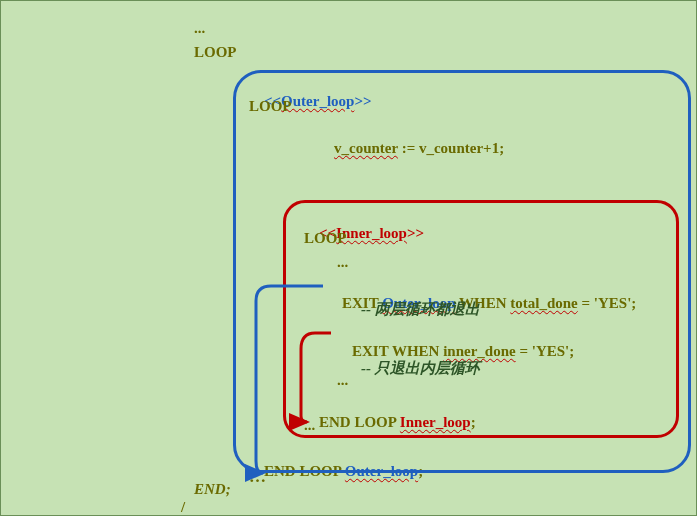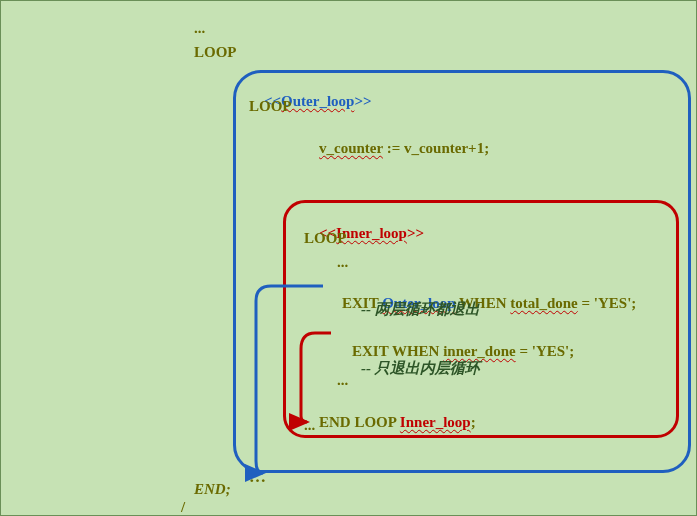--- a/index.html
+++ b/index.html
@@ -73,21 +73,21 @@
 
   <div class="line olive" style="left:193px;top:18px;">...</div>
   <div class="line olive" style="left:193px;top:42px;">LOOP</div>
 
   <div class="line" style="left:248px;top:73px;">
     <span class="blue">&lt;&lt;</span><span class="blue wavy uline-blue">Outer_loop</span><span class="blue">&gt;&gt;</span>
   </div>
 
   <div class="line olive" style="left:248px;top:96px;">LOOP</div>
 
-  <div class="line" style="left:303px;top:120px;text-align:right;">
+  <div class="line" style="left:318px;top:120px;text-align:right;">
     <span class="olive wavy">v_counter</span><span class="olive"> := </span><span class="olive">v_counter+1;</span>
   </div>
 
 
   <div class="line" style="left:303px;top:205px;">
     <span class="red">&lt;&lt;</span><span class="red wavy">Inner_loop</span><span class="red">&gt;&gt;</span>
   </div>
   <div class="line olive" style="left:303px;top:228px;">LOOP</div>
   <div class="line olive" style="left:336px;top:252px;">...</div>
 
@@ -104,20 +104,23 @@
   <div class="line darkgreen italic" style="left:360px;top:358px;">-- 只退出内层循环</div>
 
   <div class="line olive" style="left:336px;top:370px;">...</div>
 
   <div class="line" style="left:303px;top:394px;">
     <span class="olive">END LOOP </span><span class="red wavy">Inner_loop</span><span class="olive">;</span>
   </div>
 
   <div class="line olive" style="left:303px;top:415px;">...</div>
 
+  <div class="line" style="left:248px;top:443px;">
+    <span class="olive">END LOOP </span><span class="blue wavy uline-blue">Outer_loop</span><span class="olive">;</span>
+  </div>
 
   <div class="line olive" style="left:248px;top:467px;font-size:17px;">…</div>
   <div class="line olive" style="left:193px;top:479px;font-style:italic;">END;</div>
   <div class="line olive" style="left:180px;top:497px;">/</div>
 
   <div class="box-outer"></div>
   <div class="box-inner"></div>
 
   <svg class="arrows" viewBox="0 0 697 516">
     <defs>

